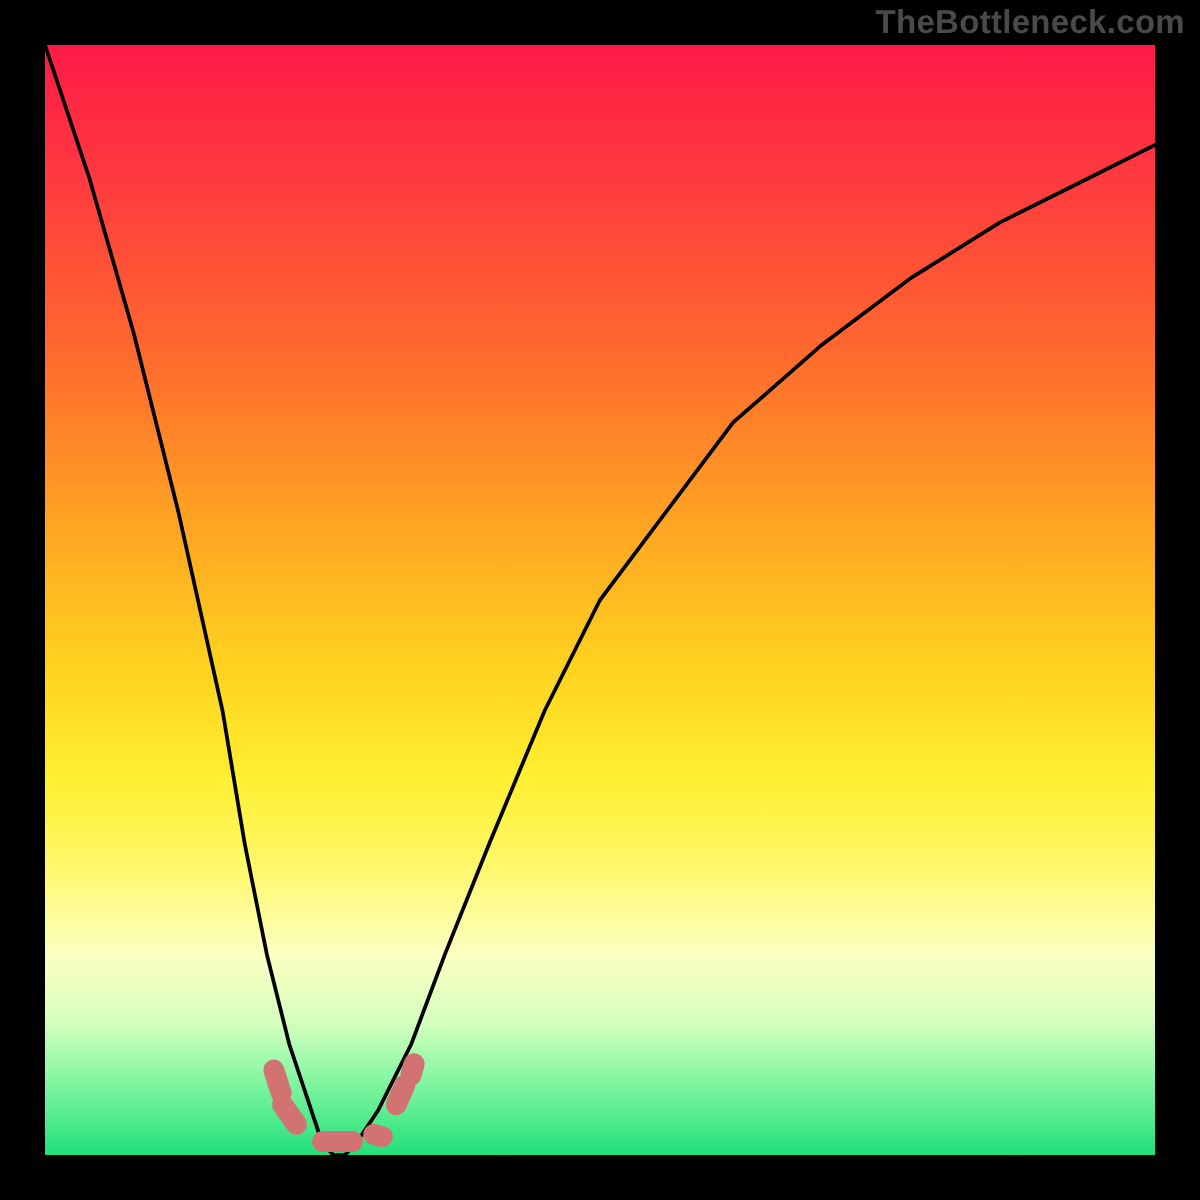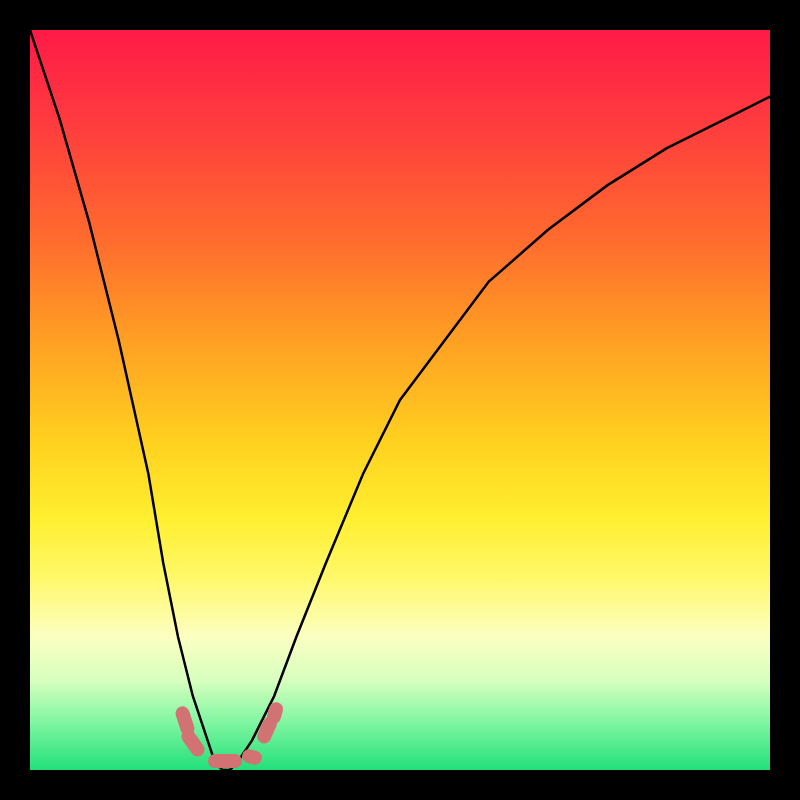--- a/index.html
+++ b/index.html
@@ -68,20 +68,21 @@
   .blob.b2 { left: 156px; bottom: 12px; width: 14px; height: 30px; --rot:-35deg; }
   .blob.b3 { left: 178px; bottom: 2px;  width: 34px; height: 14px; --rot:0deg; }
   .blob.b4 { left: 212px; bottom: 6px;  width: 20px; height: 14px; --rot:14deg; }
   .blob.b5 { left: 230px; bottom: 26px; width: 14px; height: 28px; --rot:24deg; }
   .blob.b6 { left: 238px; bottom: 46px; width: 14px; height: 22px; --rot:16deg; }
 </style>
 </head>
 <body>
 
 <div class="frame">
+  <div class="watermark">TheBottleneck.com</div>
 
   <div class="plot">
     <div class="gradient"></div>
 
     <svg class="curve" viewBox="0 0 740 740" preserveAspectRatio="none">
 
       <path id="curve-path" fill="none" stroke="#000" stroke-width="2.5" stroke-linecap="round" d="M0.0 0.0 L29.6 88.8 L59.2 192.4 L88.8 310.8 L118.4 444.0 L133.2 532.8 L148.0 606.8 L162.8 666.0 L177.6 710.4 L185.0 732.6 L192.4 740.0 L199.8 740.0 L207.2 732.6 L222.0 710.4 L244.2 666.0 L266.4 606.8 L296.0 532.8 L333.0 444.0 L370.0 370.0 L414.4 310.8 L458.8 251.6 L518.0 199.8 L577.2 155.4 L636.4 118.4 L695.6 88.8 L740.0 66.6"></path>
     </svg>
 
     <div class="blob b1"></div>

